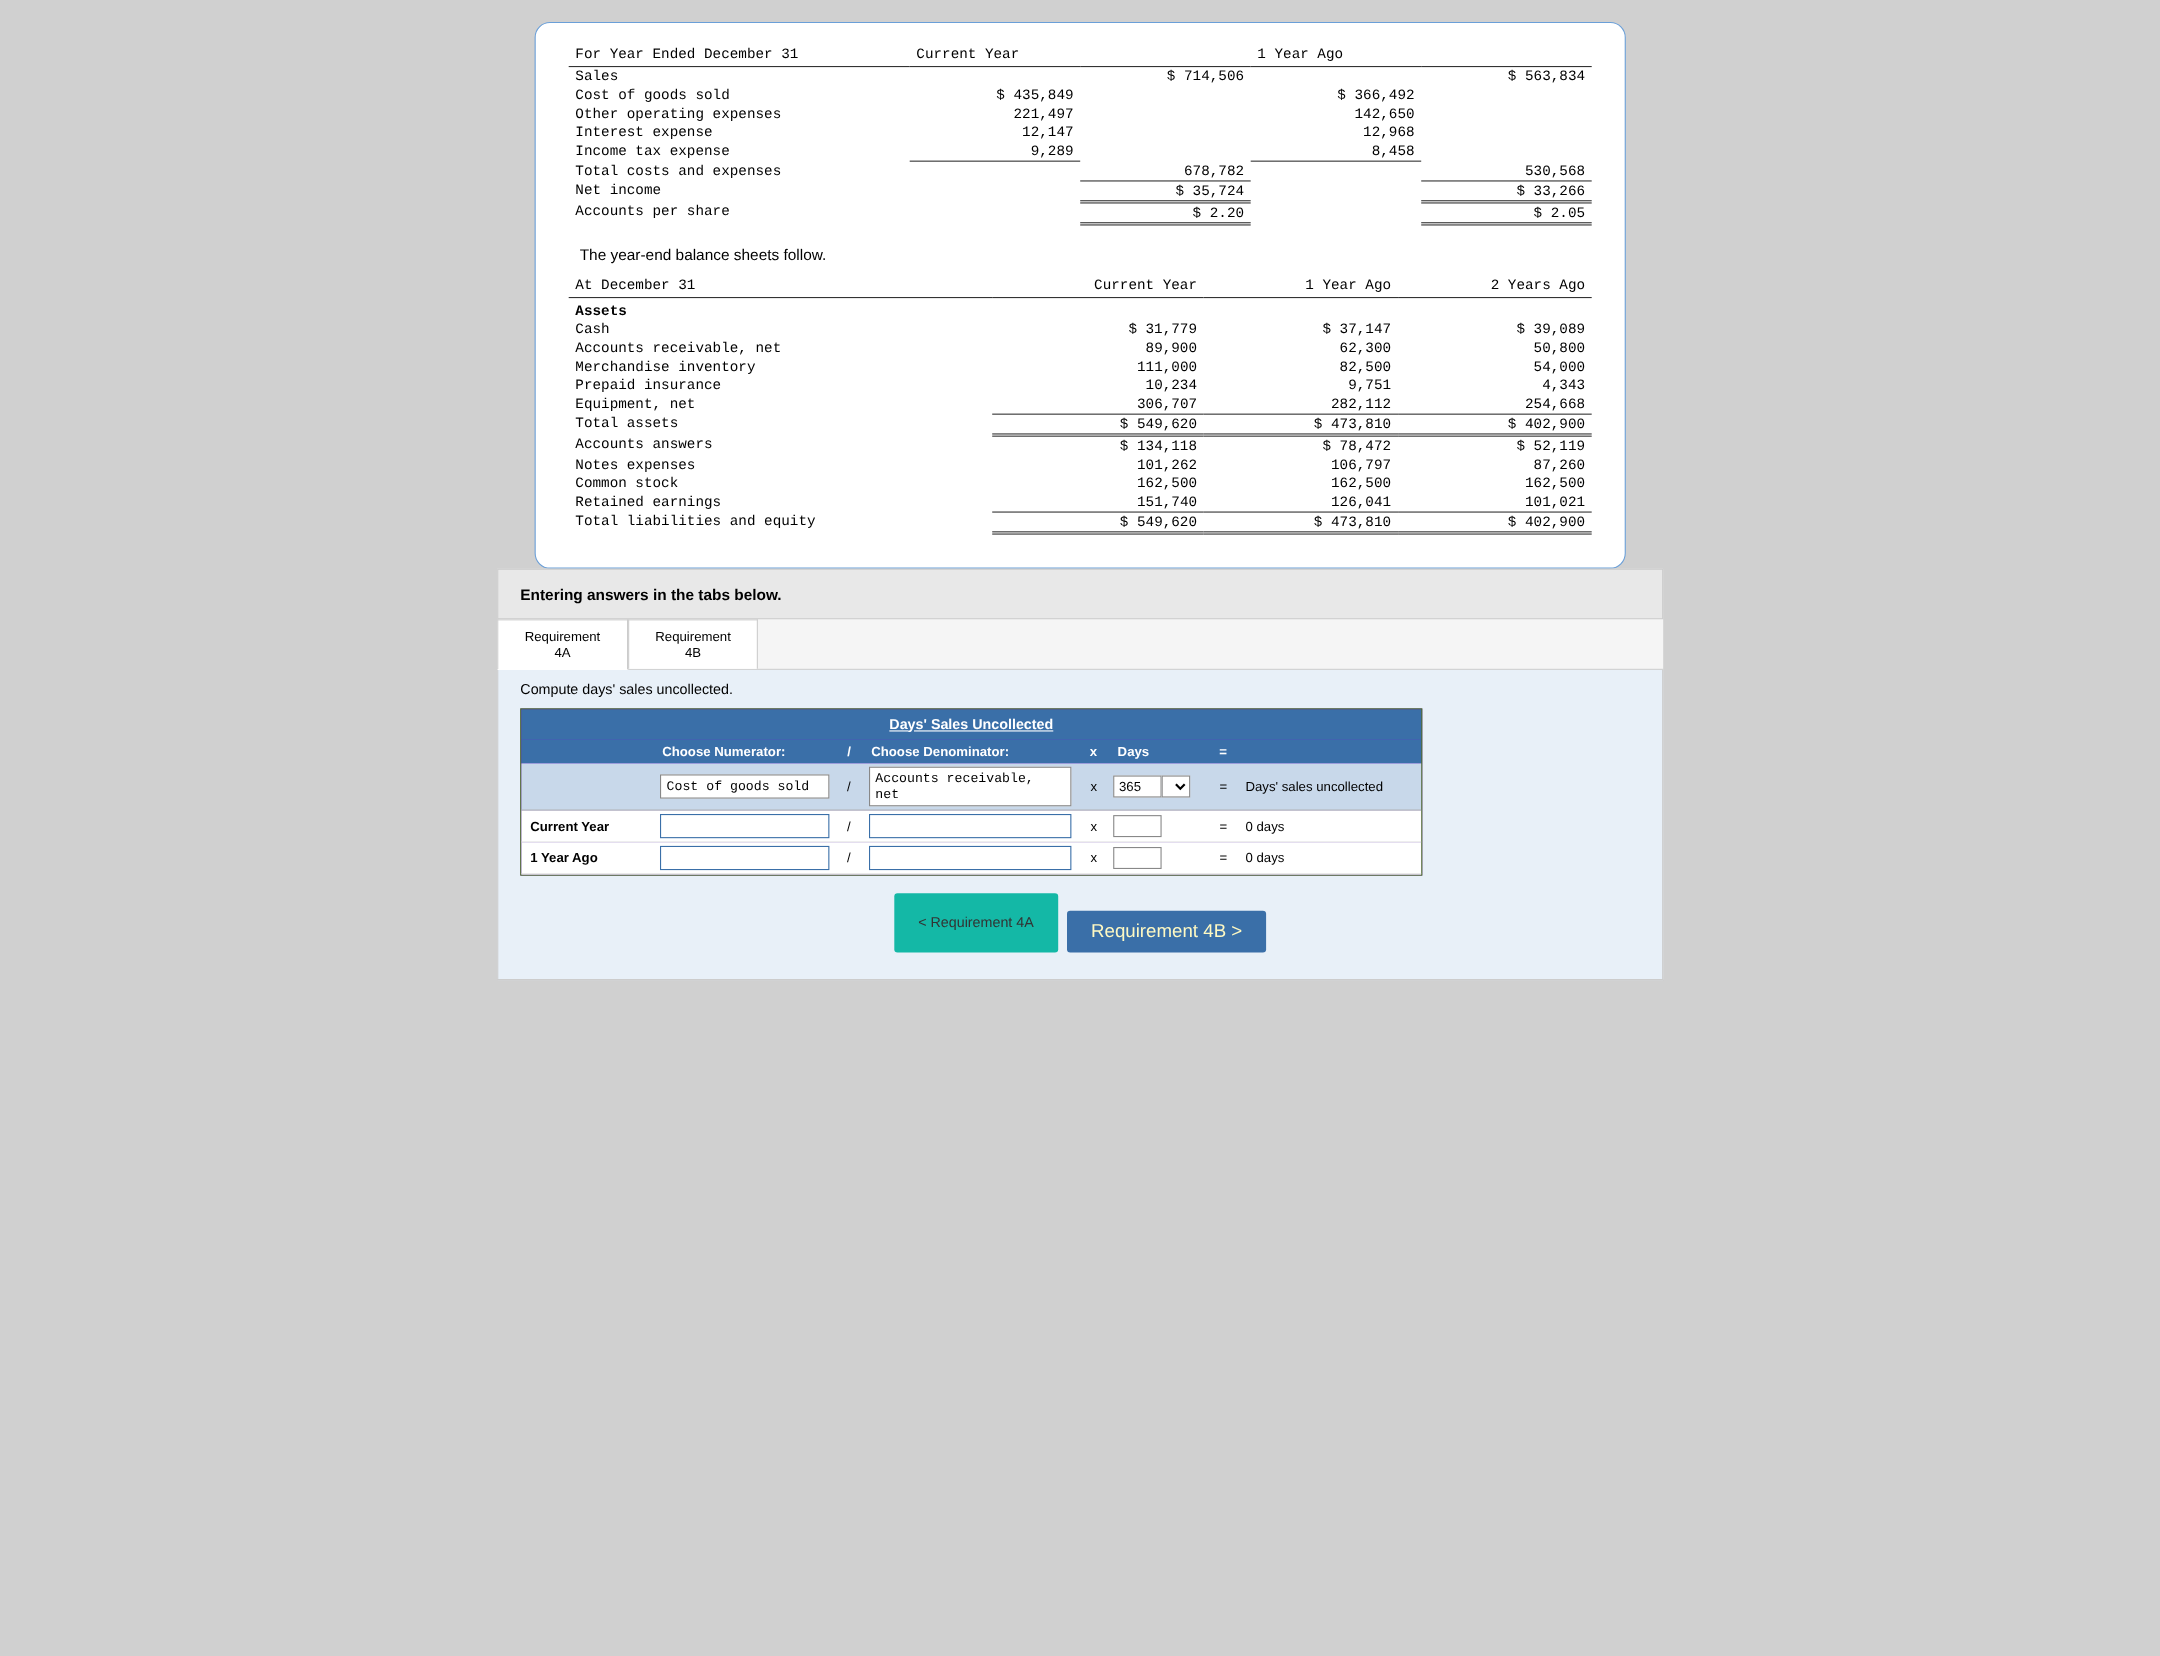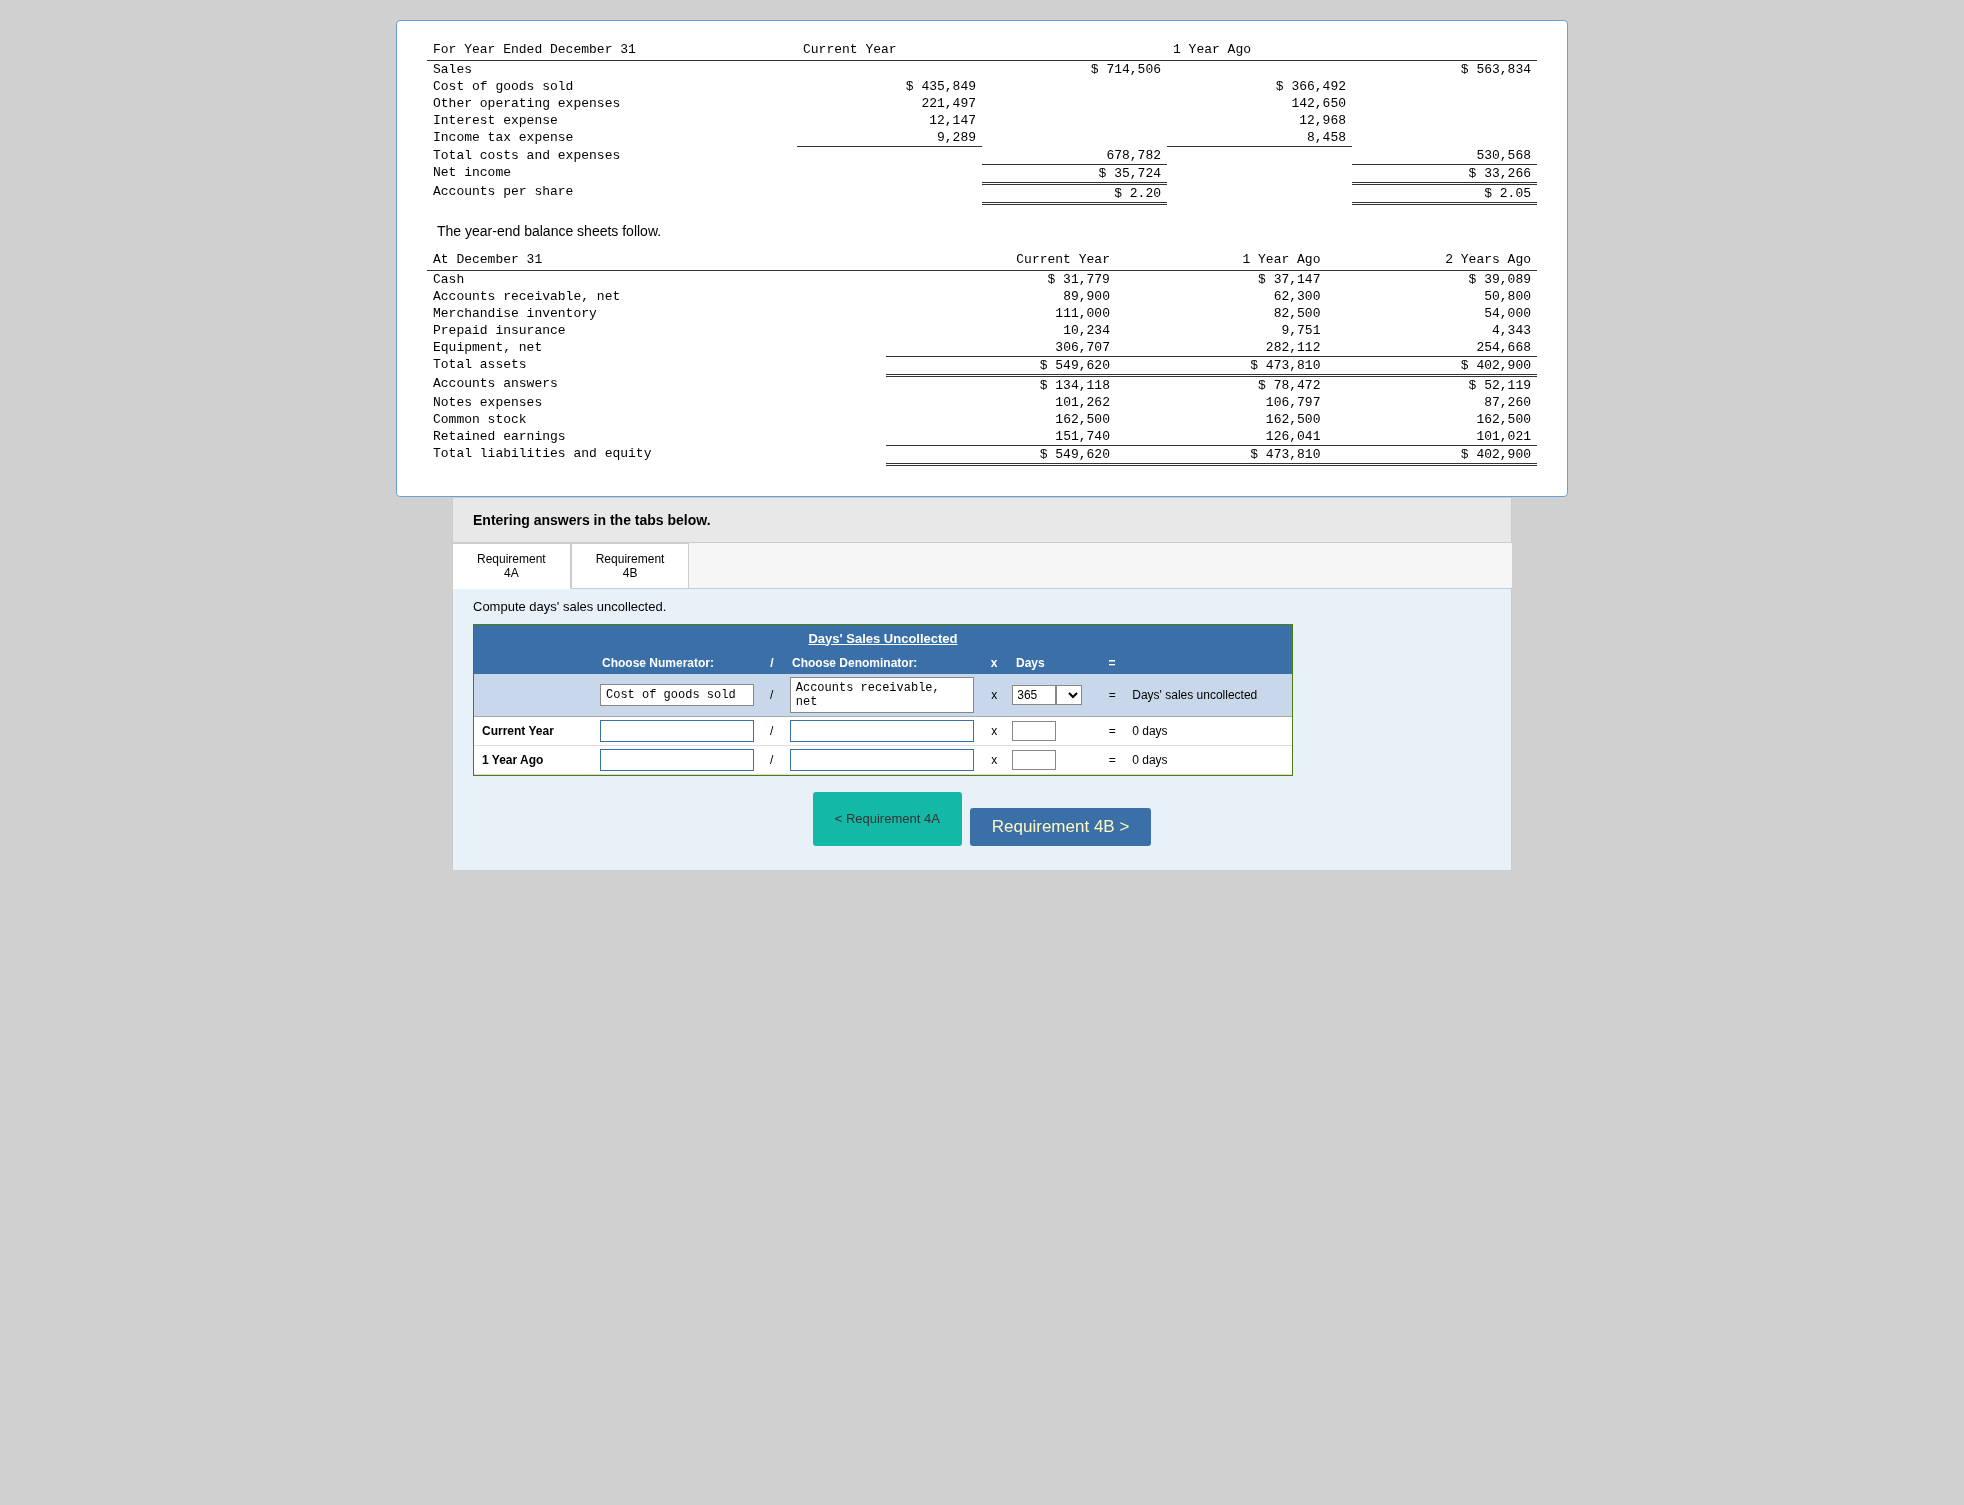--- a/index.html
+++ b/index.html
@@ -8,24 +8,24 @@
       font-size: 13px;
       background: #d0d0d0;
       display: flex;
       flex-direction: column;
       align-items: center;
       padding: 20px;
       min-height: 1505px;
     }
 
     .main-container {
-      width: 1172px;
+      width: 992px;
       background: #fff;
       border: 1.5px solid #6a9fd8;
-      border-radius: 4px;
+      border-radius: 14px;
       padding: 20px 30px;
       margin-bottom: 0;
     }
 
     
     .income-table {
       width: 100%;
       border-collapse: collapse;
       margin-bottom: 18px;
     }
@@ -340,20 +340,23 @@
 
   <div class="year-end-text">The year-end balance sheets follow.</div>
 
   <table class="balance-table">
     <tbody>
       <tr class="header-row">
         <td style="width:240px;">At December 31</td>
         <td style="width:120px; text-align:right;">Current Year</td>
         <td style="width:110px; text-align:right;">1 Year Ago</td>
         <td style="width:110px; text-align:right;">2 Years Ago</td>
+      </tr>
+      <tr class="section-header">
+        <td colspan="4">Assets</td>
       </tr>
       <tr>
         <td>Cash</td>
         <td class="text-right">$ 31,779</td>
         <td class="text-right">$ 37,147</td>
         <td class="text-right">$ 39,089</td>
       </tr>
       <tr>
         <td>Accounts receivable, net</td>
         <td class="text-right">89,900</td>

